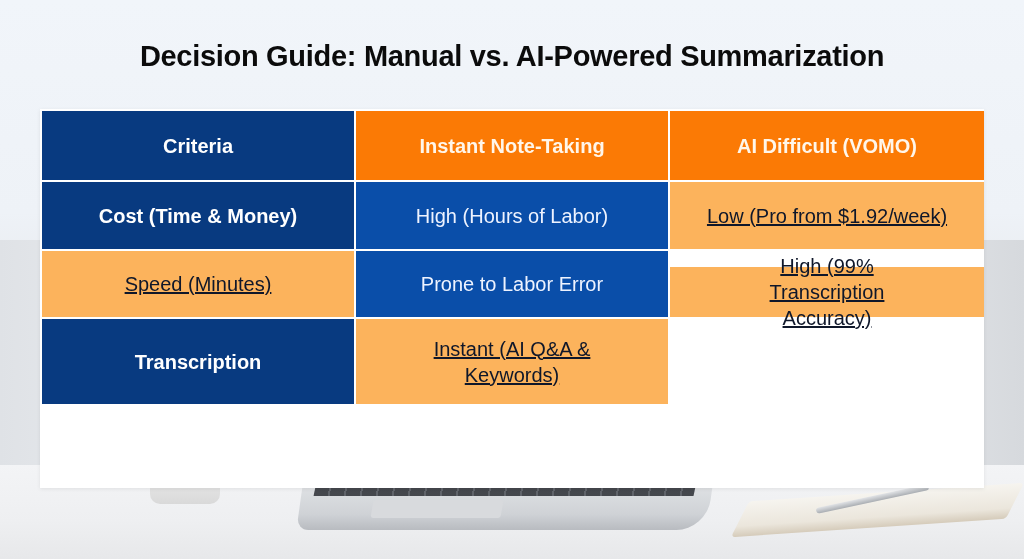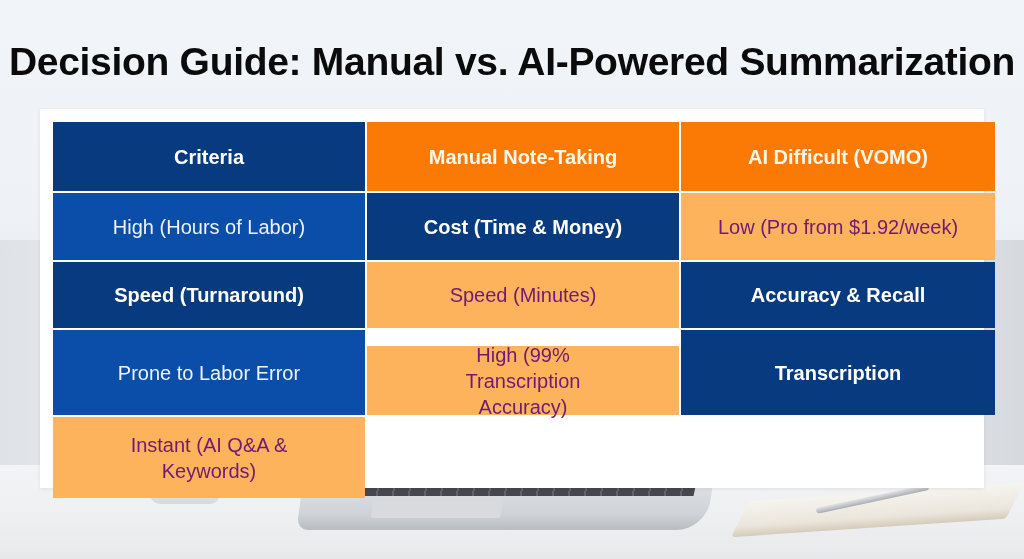--- a/index.html
+++ b/index.html
@@ -46,70 +46,68 @@
     transform: skewX(-30deg) rotate(-4deg);
   }
   .pen {
     position: absolute; left: 815px; top: 496px; width: 115px; height: 6px;
     background: linear-gradient(180deg, #e2e4e7, #a9adb2);
     border-radius: 3px; transform: rotate(-12deg);
   }
 
   .title {
     position: absolute; left: 0; top: 40px; width: 1024px; text-align: center;
-    font-size: 39px; font-weight: bold; color: #0b0b0b; letter-spacing: -0.3px;
+    font-size: 29px; font-weight: bold; color: #0b0b0b; letter-spacing: -0.3px;
   }
 
   .table {
     position: absolute; left: 40px; top: 109px; width: 944px; height: 379px;
     background: #ffffff;
-    padding: 13px;
+    padding: 2px;
     display: grid;
     grid-template-columns: 312px 312px 314px;
     grid-template-rows: 69px 67px 66px 85px 81px;
     gap: 2px;
     box-shadow: 0 1px 4px rgba(0,0,0,.08);
   }
   .cell {
     display: flex; align-items: center; justify-content: center;
     text-align: center; padding: 0 16px;
     font-size: 20px; line-height: 1.3;
   }
   .hdr { font-weight: bold; color: #ffffff; }
   .c-crit { background: #083a80; color: #ffffff; font-weight: bold; }
   .c-hdr-orange { background: #fb7a05; color: #fff6ea; font-weight: bold; }
   .c-manual { background: #0a4ea9; color: #eef3ff; }
-  .c-ai { background: #fcb35c; color: #701a75; }
+  .c-ai { background: #fcb35c; color: #0f172a; text-decoration: underline; }
 </style>
 </head>
 <body>
 
 <div class="wall-shade"></div>
 <div class="desk"></div>
 <div class="cup"></div>
 <div class="laptop-base"></div>
 <div class="laptop-keys"></div>
 <div class="trackpad"></div>
 <div class="notebook"></div>
 <div class="pen"></div>
 
 <h1 class="title">Decision Guide: Manual vs. AI-Powered Summarization</h1>
 
 <div class="table">
 
   <div class="cell c-crit hdr">Criteria</div>
-  <div class="cell c-hdr-orange hdr">Manual Note-Taking</div>
+  <div class="cell c-hdr-orange hdr">Instant Note-Taking</div>
   <div class="cell c-hdr-orange hdr">AI Difficult (VOMO)</div>
 
+  <div class="cell c-crit">Cost (Time &amp; Money)</div>
   <div class="cell c-manual">High (Hours of Labor)</div>
-  <div class="cell c-crit">Cost (Time &amp; Money)</div>
   <div class="cell c-ai">Low (Pro from $1.92/week)</div>
 
-  <div class="cell c-crit">Speed (Turnaround)</div>
   <div class="cell c-ai">Speed (Minutes)</div>
 
-  <div class="cell c-crit">Accuracy &amp; Recall</div>
   <div class="cell c-manual">Prone to Labor Error</div>
   <div class="cell c-ai" style="padding:0 55px;margin-top:16px;">High (99% Transcription Accuracy)</div>
 
   <div class="cell c-crit">Transcription</div>
   <div class="cell c-ai" style="padding:0 70px;">Instant (AI Q&amp;A &amp; Keywords)</div>
 </div>
 
 </body></html>

